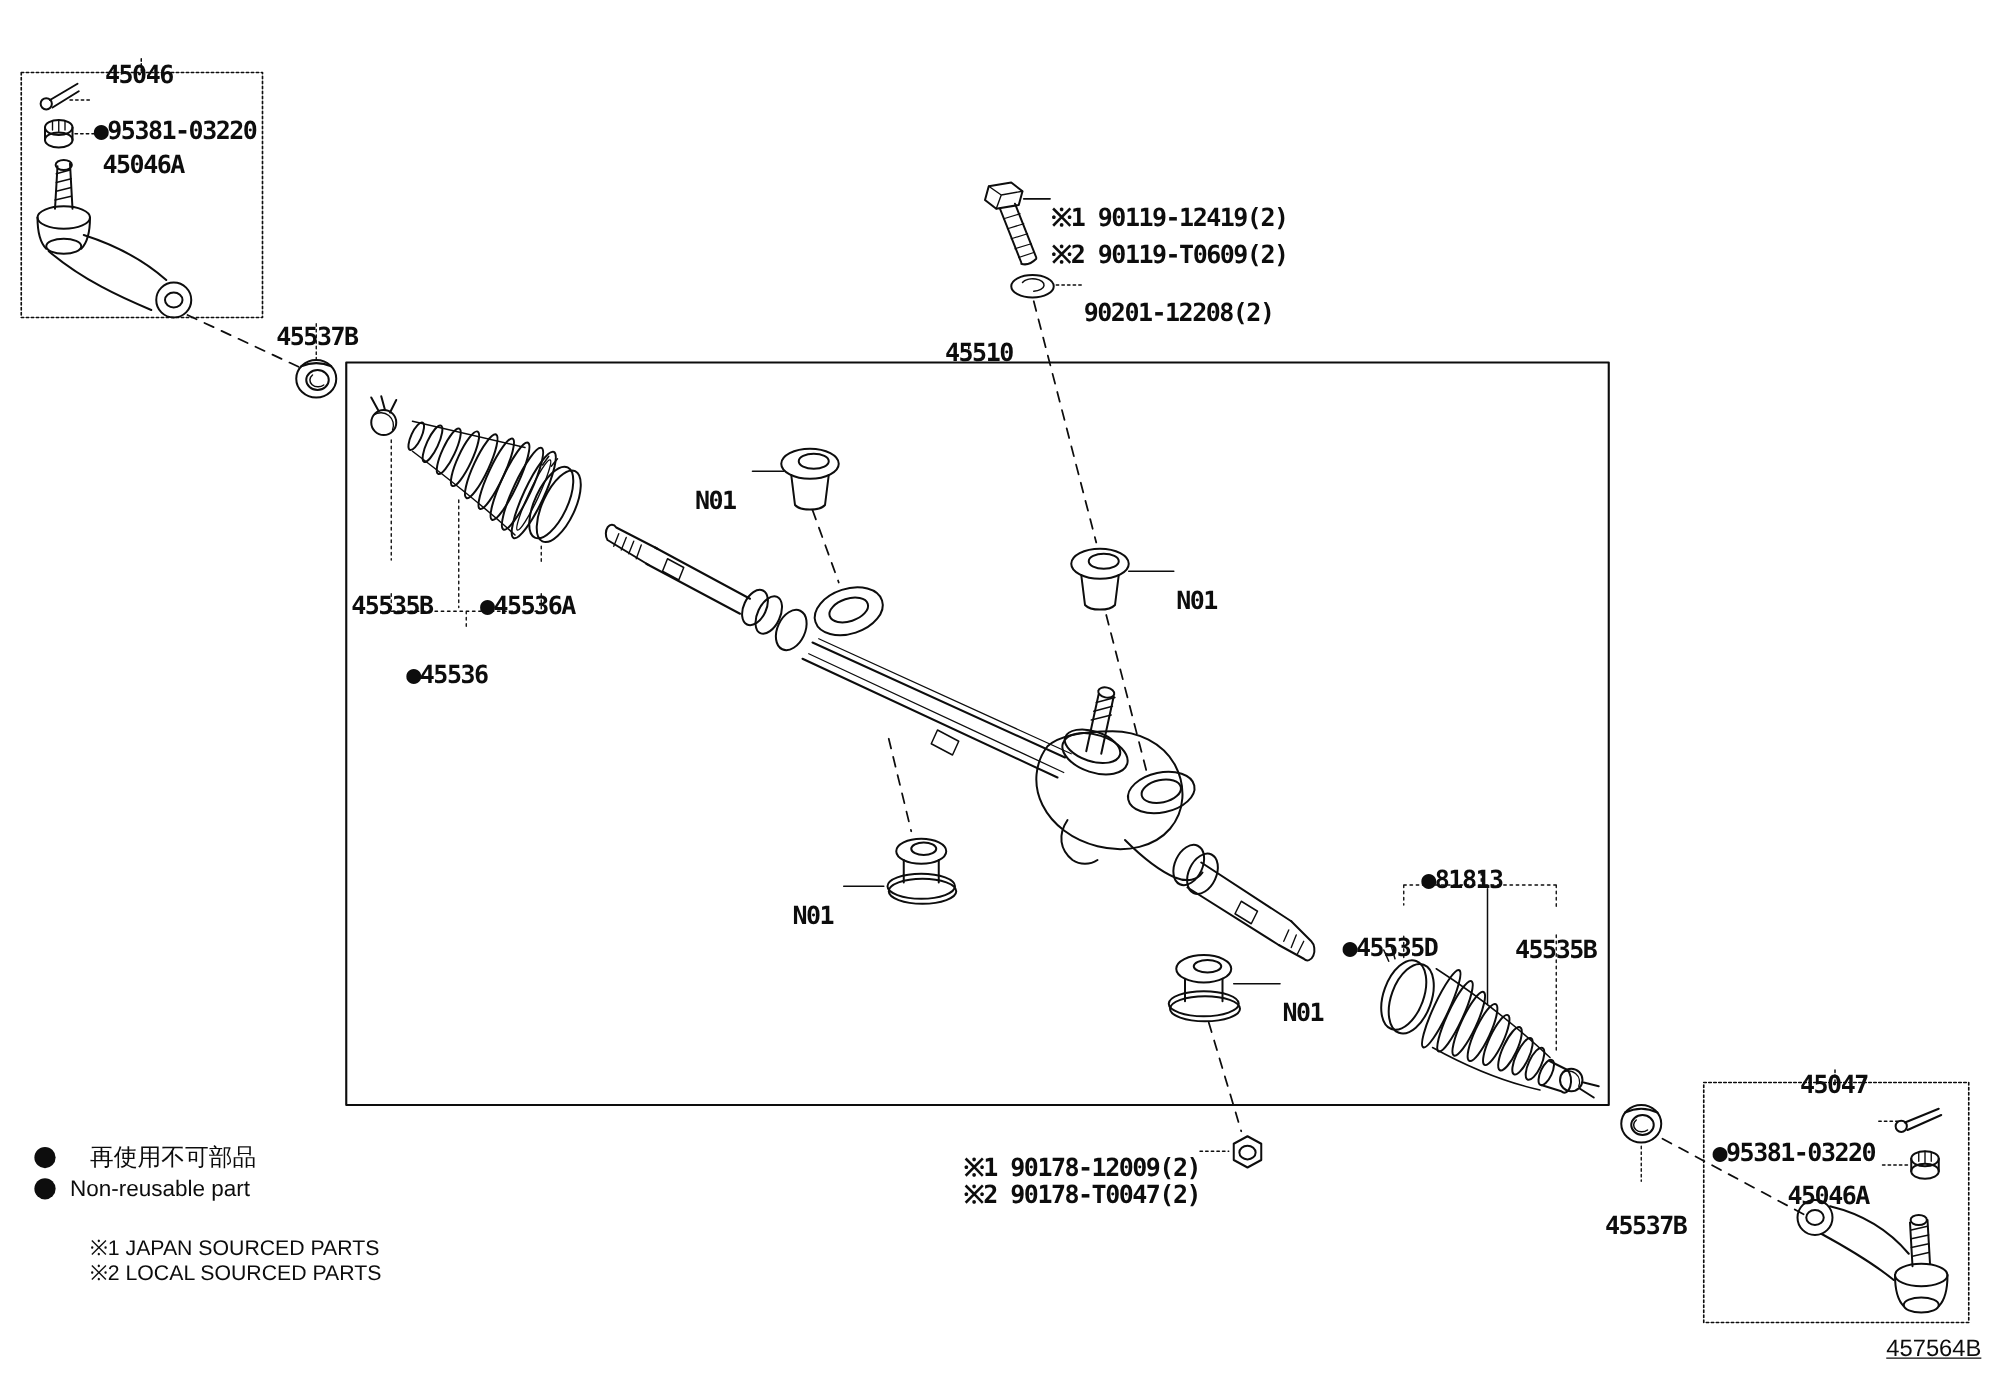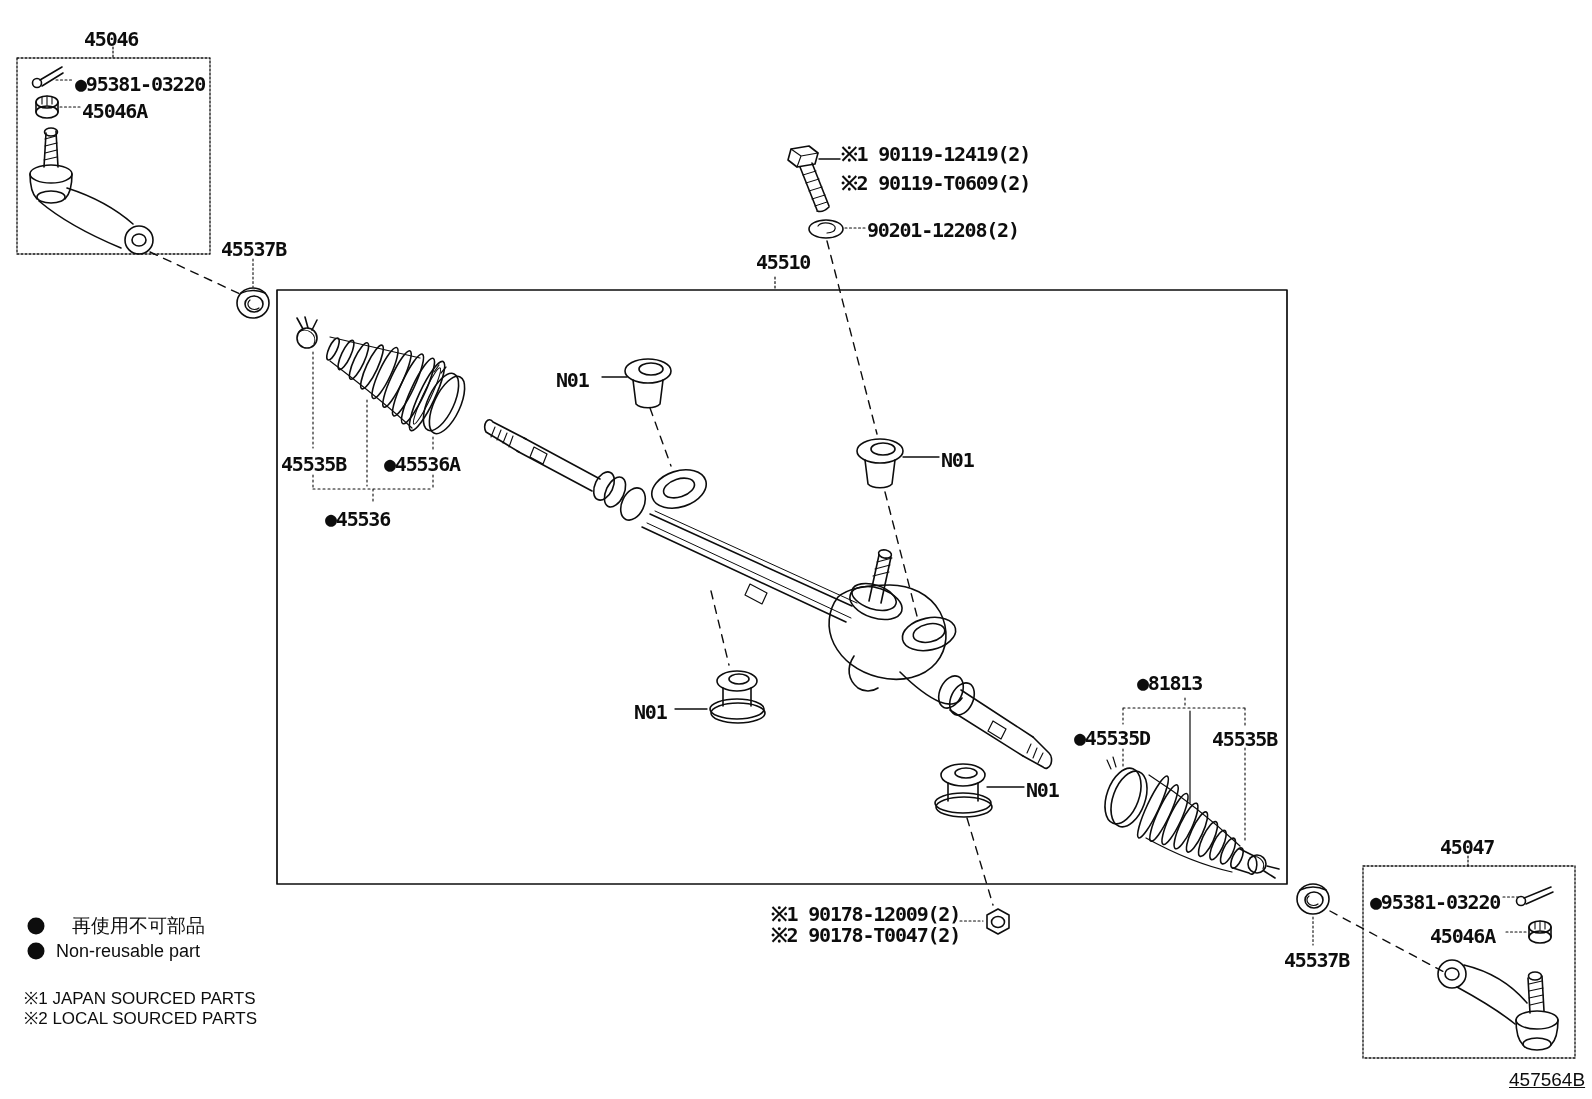--- a/index.html
+++ b/index.html
@@ -1,23 +1,23 @@
 <!DOCTYPE html>
 <html><head>
 <meta charset="utf-8">
 <style>
   html,body{margin:0;padding:0;background:#fff;}
   #stage{position:relative;width:1592px;height:1099px;background:#ffffff;overflow:hidden;
          font-family:"DejaVu Sans Mono",monospace;}
   #art{position:absolute;left:0;top:0;width:1592px;height:1099px;}
   .lbl{position:absolute;white-space:nowrap;color:#0d0d0d;line-height:1;}
-  .pn{font:bold 20px "DejaVu Sans Mono",monospace;letter-spacing:-1.2px;}
+  .pn{font:bold 20px "DejaVu Sans Mono",monospace;letter-spacing:-1.2px;margin-top:20px;}
   .sans{font:18px "Liberation Sans",sans-serif;letter-spacing:0;}
   .sans-jp{font:19px "Liberation Sans",sans-serif;}
-  .src{font:17px "Liberation Sans",sans-serif;}
+  .src{font:17px "Liberation Sans",sans-serif;margin-left:48px;}
   .note{font:16px "Liberation Sans",sans-serif;}
   .code{font:19px "Liberation Sans",sans-serif;text-decoration:underline;}
   svg *{vector-effect:non-scaling-stroke;}
 </style>
 </head>
 <body>
 
 <div id="stage">
 
   <svg id="art" viewBox="0 0 1592 1099" fill="none" stroke="#0d0d0d" stroke-width="1.6" stroke-linecap="round" stroke-linejoin="round">

